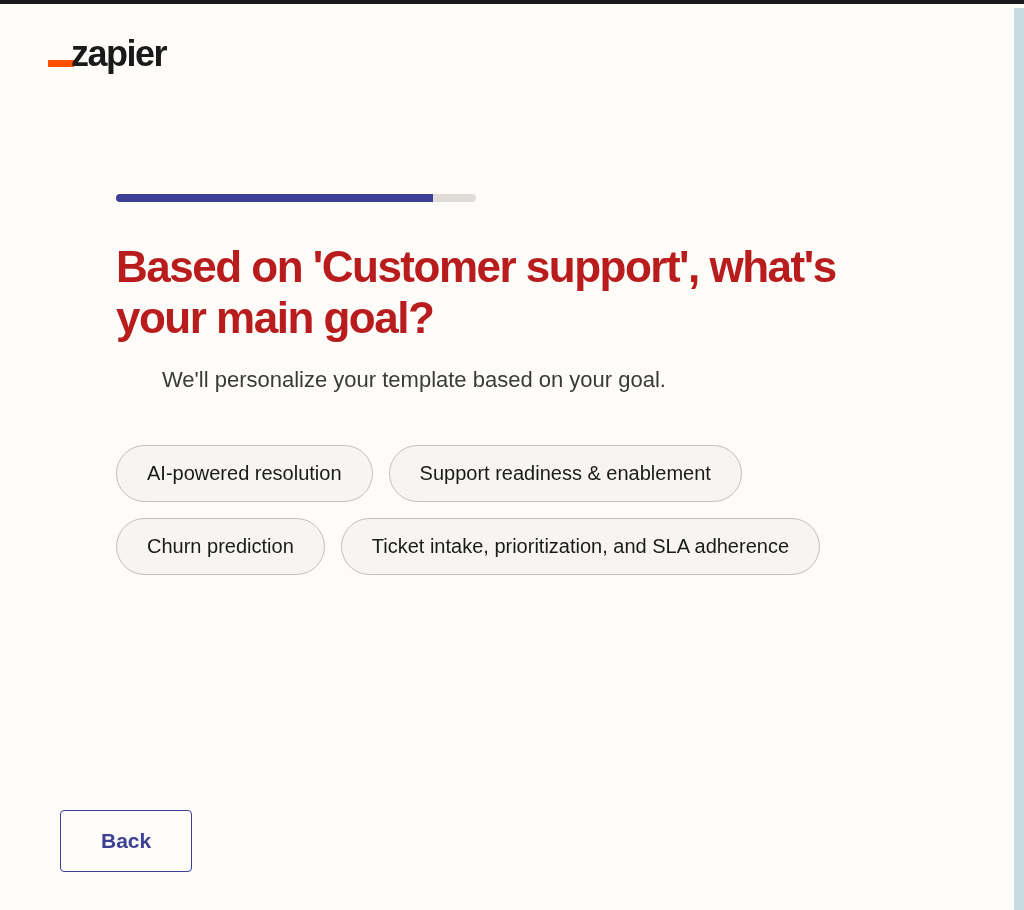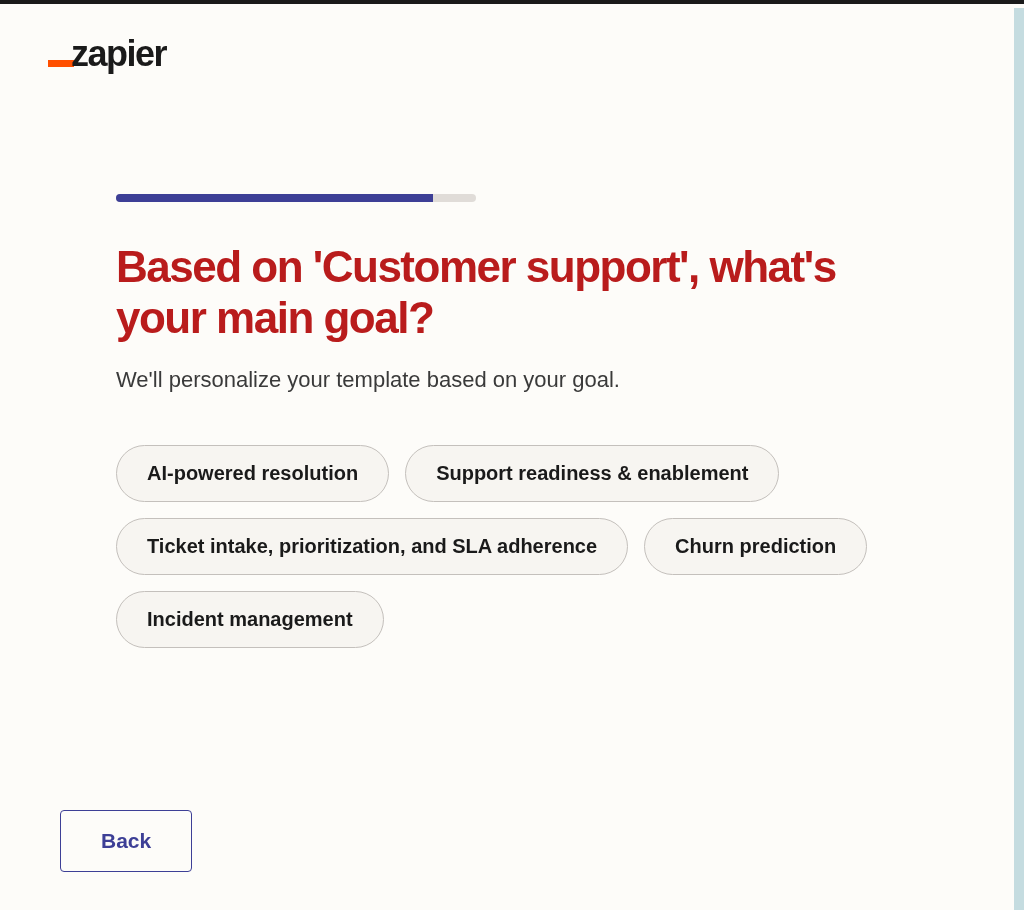--- a/index.html
+++ b/index.html
@@ -69,33 +69,34 @@
       font-weight: 800;
       color: #b91c1c;
       letter-spacing: -1.5px;
       line-height: 1.15;
       margin-bottom: 24px;
     }
     .subheading {
       font-size: 22px;
       color: #3a3a3a;
       margin-bottom: 52px;
+      margin-left: 46px;
     }
     .options {
       display: flex;
       flex-wrap: wrap;
       gap: 16px;
     }
     .option-pill {
       padding: 16px 30px;
       border: 1px solid #c4c0bc;
       border-radius: 999px;
       background: #f7f5f1;
       font-size: 20px;
-      font-weight: 700;
+      font-weight: 400;
       color: #1a1a1a;
       cursor: pointer;
       white-space: nowrap;
     }
     .footer {
       position: absolute;
       bottom: 38px;
       left: 60px;
       right: 66px;
       display: flex;
@@ -126,21 +127,20 @@
   <div class="progress-bar">
     <div class="progress-fill" style="width:88%"></div>
   </div>
 
   <h1 class="heading">Based on 'Customer support', what's your main goal?</h1>
   <p class="subheading">We'll personalize your template based on your goal.</p>
 
   <div class="options">
     <button class="option-pill">AI-powered resolution</button>
     <button class="option-pill">Support readiness &amp; enablement</button>
+    <button class="option-pill">Churn prediction</button>
     <button class="option-pill">Ticket intake, prioritization, and SLA adherence</button>
-    <button class="option-pill">Churn prediction</button>
-    <button class="option-pill">Incident management</button>
   </div>
 </div>
 
 <div class="footer">
   <button class="nav-button">Back</button>
 </div>
 
 </body></html>

